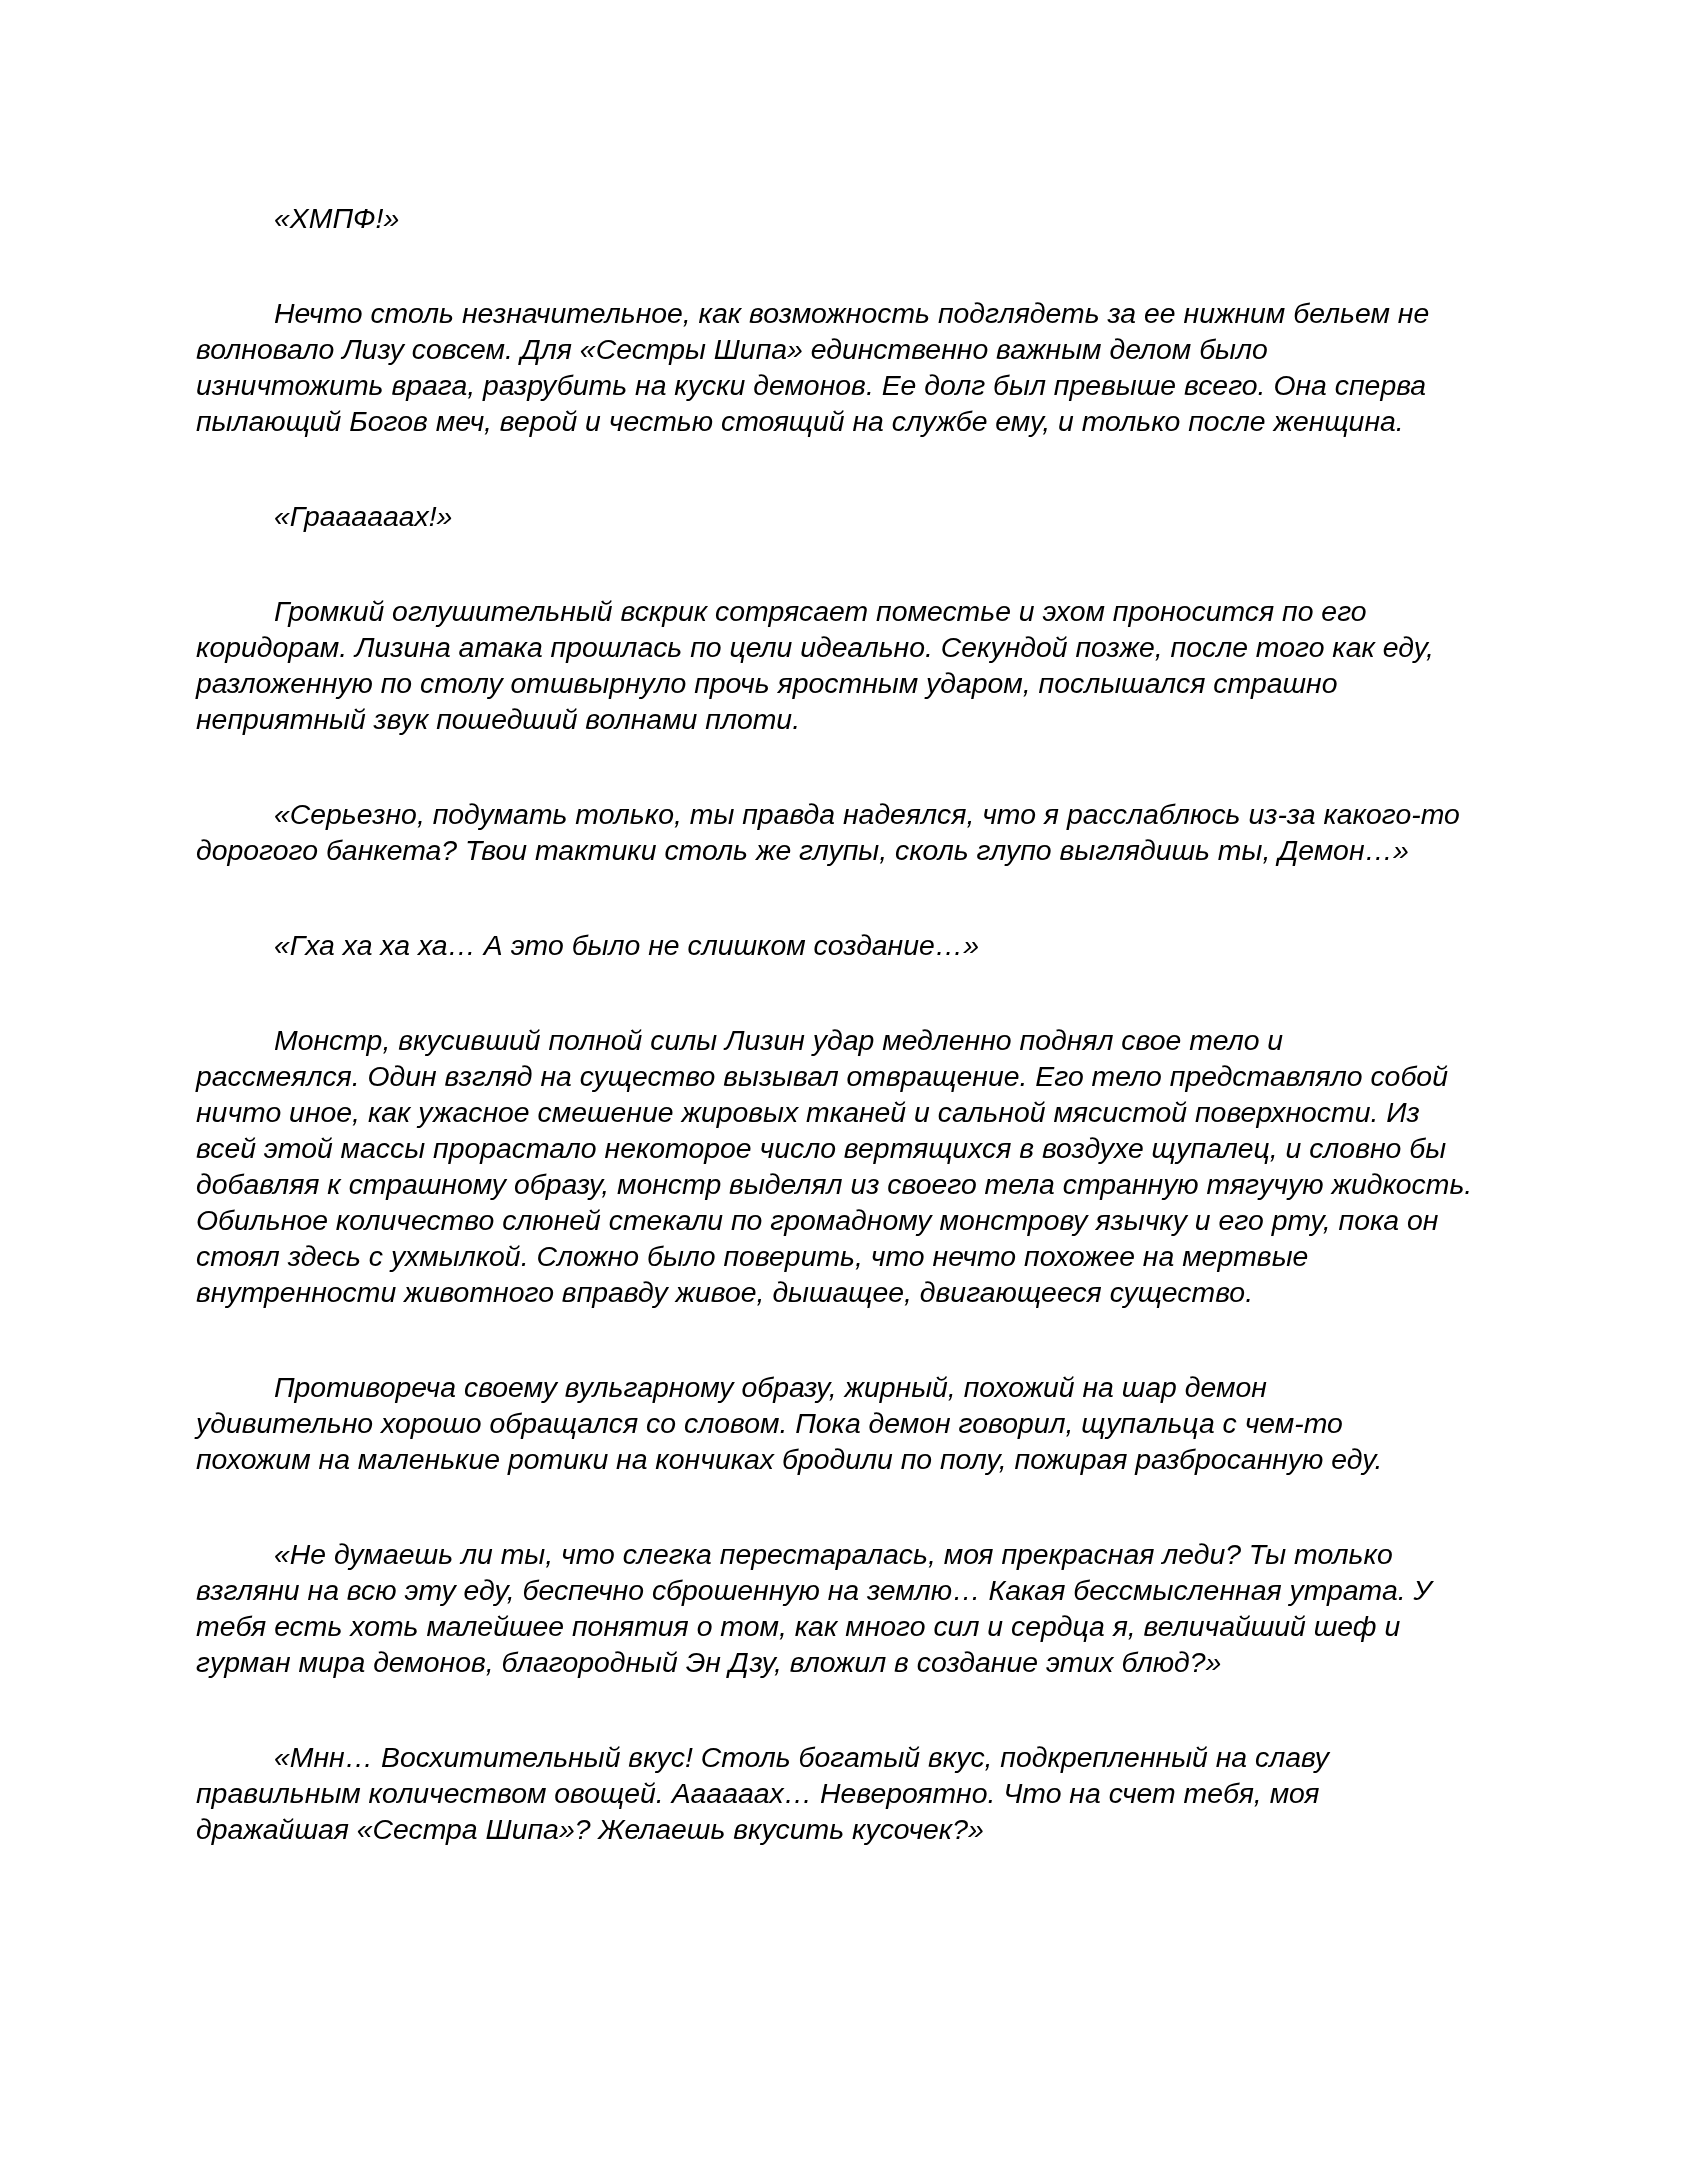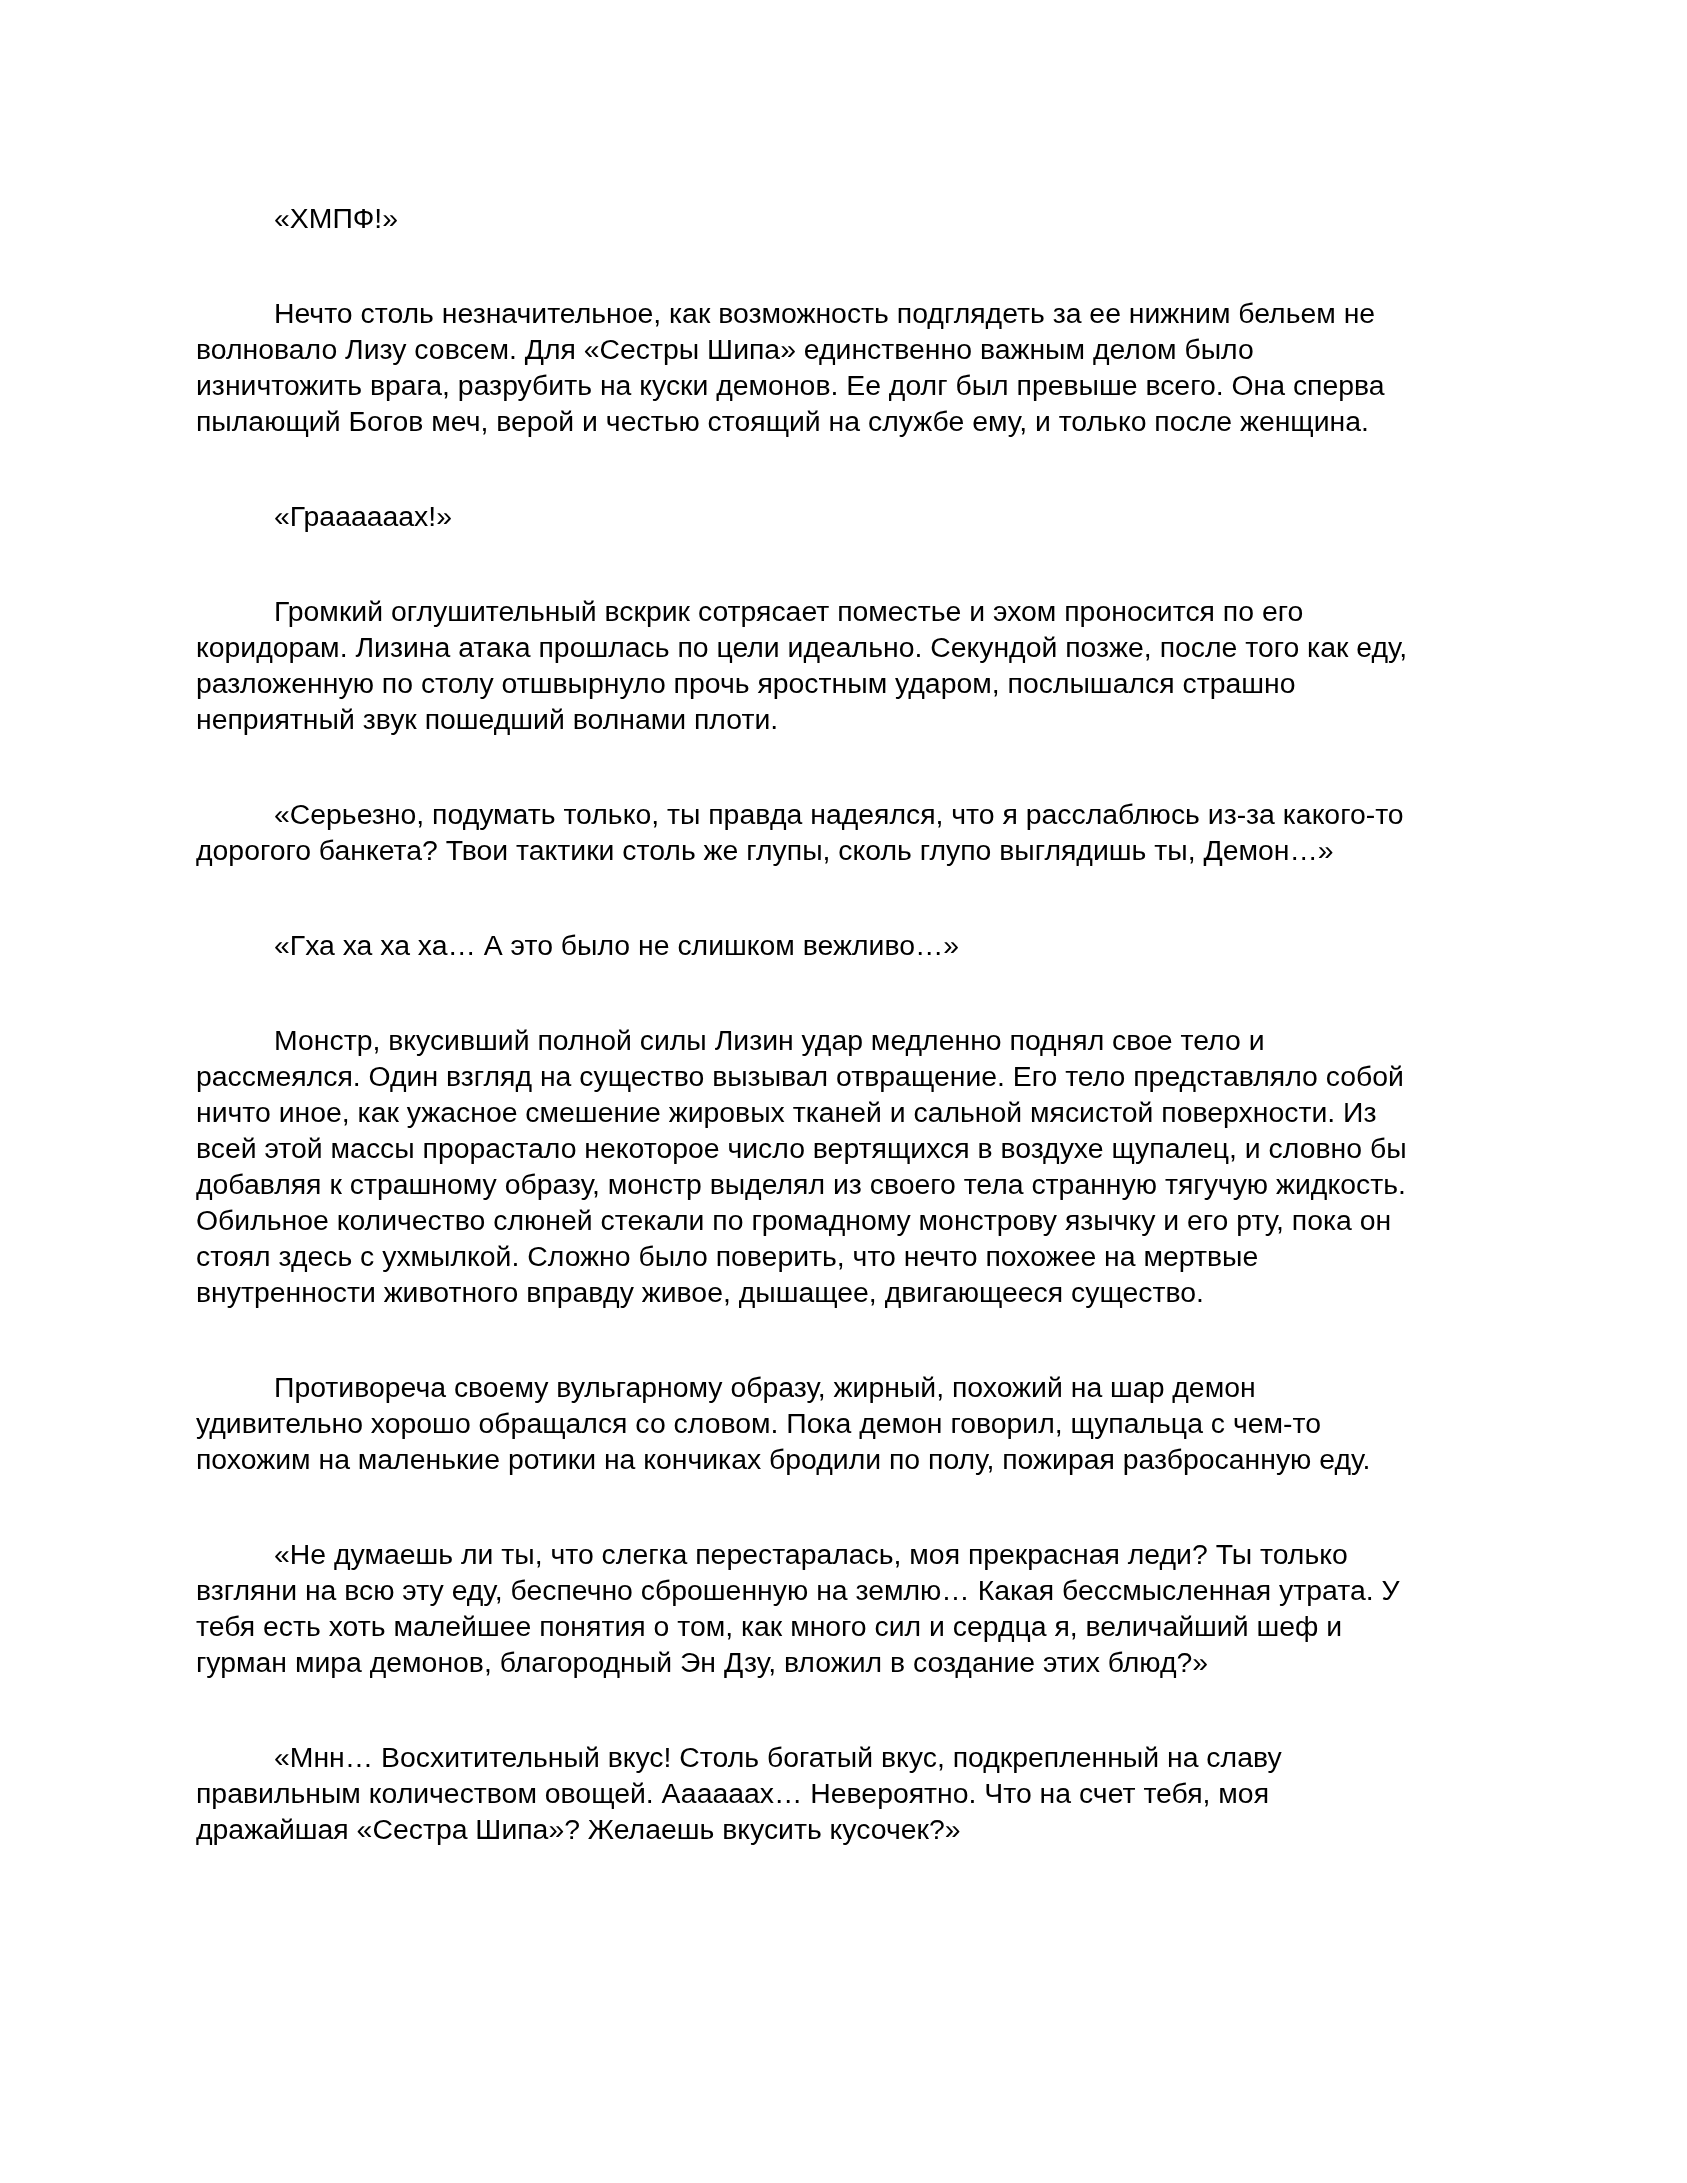--- a/index.html
+++ b/index.html
@@ -11,20 +11,21 @@
     height: 2183px;
     background: #ffffff;
     overflow: hidden;
   }
   .page {
     box-sizing: border-box;
     width: 1687px;
     height: 1980px;
     padding: 200px 152px 0 196px;
     background: #ffffff;
+    font-style: italic;
   }
   .para {
     font-family: "Liberation Sans", "DejaVu Sans", sans-serif;
     font-size: 28.4px;
     line-height: 36px;
     color: #000000;
     margin: 0;
     white-space: pre;          
     text-indent: 78px;        
     font-kerning: normal;
@@ -42,21 +43,21 @@
 волновало Лизу совсем. Для «Сестры Шипа» единственно важным делом было
 изничтожить врага, разрубить на куски демонов. Ее долг был превыше всего. Она сперва
 пылающий Богов меч, верой и честью стоящий на службе ему, и только после женщина.</p>
   <p class="para">«Граааааах!»</p>
   <p class="para">Громкий оглушительный вскрик сотрясает поместье и эхом проносится по его
 коридорам. Лизина атака прошлась по цели идеально. Секундой позже, после того как еду,
 разложенную по столу отшвырнуло прочь яростным ударом, послышался страшно
 неприятный звук пошедший волнами плоти.</p>
   <p class="para">«Серьезно, подумать только, ты правда надеялся, что я расслаблюсь из-за какого-то
 дорогого банкета? Твои тактики столь же глупы, сколь глупо выглядишь ты, Демон…»</p>
-  <p class="para">«Гха ха ха ха… А это было не слишком вежливо…»</p>
+  <p class="para">«Гха ха ха ха… А это было не слишком создание…»</p>
   <p class="para">Монстр, вкусивший полной силы Лизин удар медленно поднял свое тело и
 рассмеялся. Один взгляд на существо вызывал отвращение. Его тело представляло собой
 ничто иное, как ужасное смешение жировых тканей и сальной мясистой поверхности. Из
 всей этой массы прорастало некоторое число вертящихся в воздухе щупалец, и словно бы
 добавляя к страшному образу, монстр выделял из своего тела странную тягучую жидкость.
 Обильное количество слюней стекали по громадному монстрову язычку и его рту, пока он
 стоял здесь с ухмылкой. Сложно было поверить, что нечто похожее на мертвые
 внутренности животного вправду живое, дышащее, двигающееся существо.</p>
   <p class="para">Противореча своему вульгарному образу, жирный, похожий на шар демон
 удивительно хорошо обращался со словом. Пока демон говорил, щупальца с чем-то

